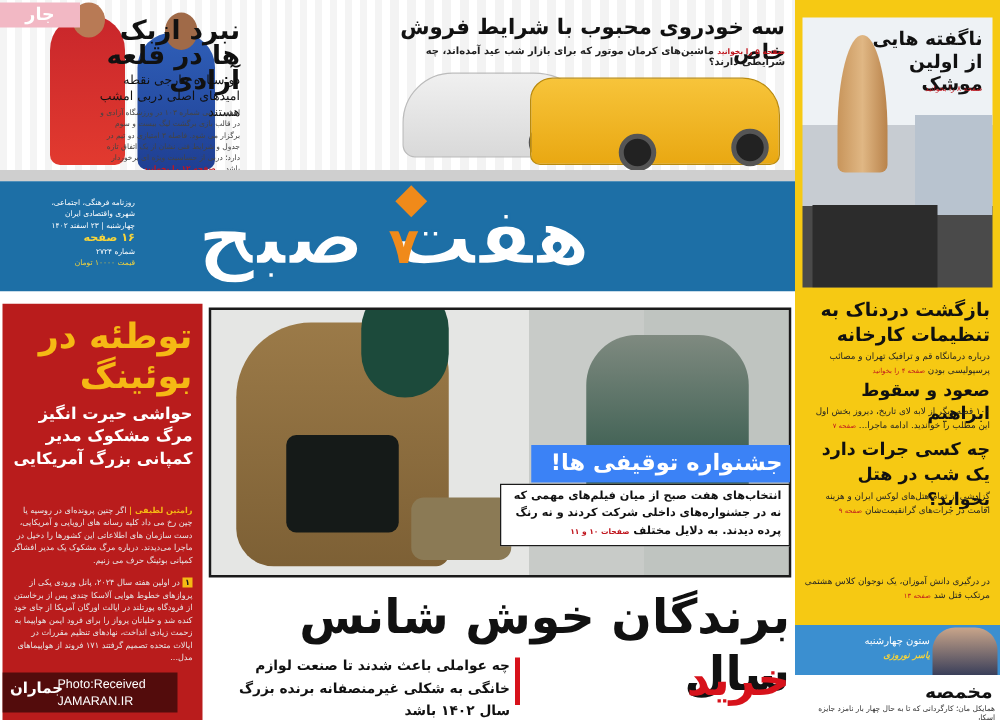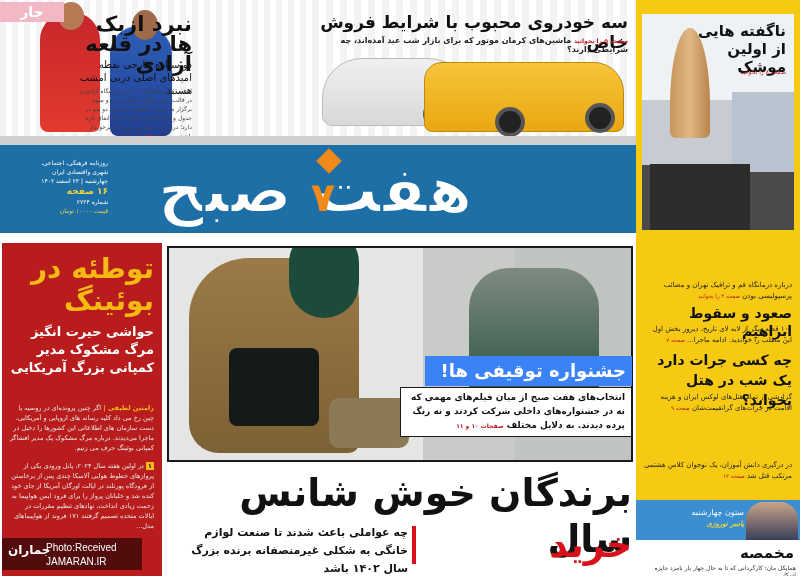--- a/index.html
+++ b/index.html
@@ -179,20 +179,21 @@
   <span>انتخاب‌های هفت صبح از میان فیلم‌های مهمی که نه در جشنواره‌های داخلی شرکت کردند و نه رنگ پرده دیدند. به دلایل مختلف</span>
   <span class="ref">صفحات ۱۰ و ۱۱</span>
 </div>
 
 <div id="main-headline" class="abs rtl">برندگان خوش شانس سال</div>
 <div id="main-headline-red" class="abs rtl">خرید قسطی</div>
 <div id="headline-divider" class="abs"></div>
 <div id="main-sub" class="abs rtl">چه عواملی باعث شدند تا صنعت لوازم خانگی به شکلی غیرمنصفانه برنده بزرگ سال ۱۴۰۲ باشد</div>
 
 <div id="right-col" class="abs">
+  <div class="rc-h rtl" style="top:6px;font-size:15px;line-height:20px;">بازگشت دردناک به تنظیمات کارخانه</div>
   <div class="rc-p rtl" style="top:48px;">
     <span>درباره درمانگاه قم و ترافیک تهران و مصائب پرسپولیسی بودن</span>
     <span class="ref">صفحه ۴ را بخوانید</span>
   </div>
   <div class="rc-h rtl" style="top:72px;font-size:14px;line-height:18px;">صعود و سقوط ابراهیم</div>
   <div class="rc-p rtl" style="top:92px;">
     <span>۱۰۰ قصه دیگر از لابه لای تاریخ، دیروز بخش اول این مطلب را خواندید. ادامه ماجرا...</span>
     <span class="ref">صفحه ۷</span>
   </div>
   <div class="rc-h rtl" style="top:118px;font-size:14px;line-height:20px;">چه کسی جرات دارد یک شب در هتل بخوابد؟</div>

